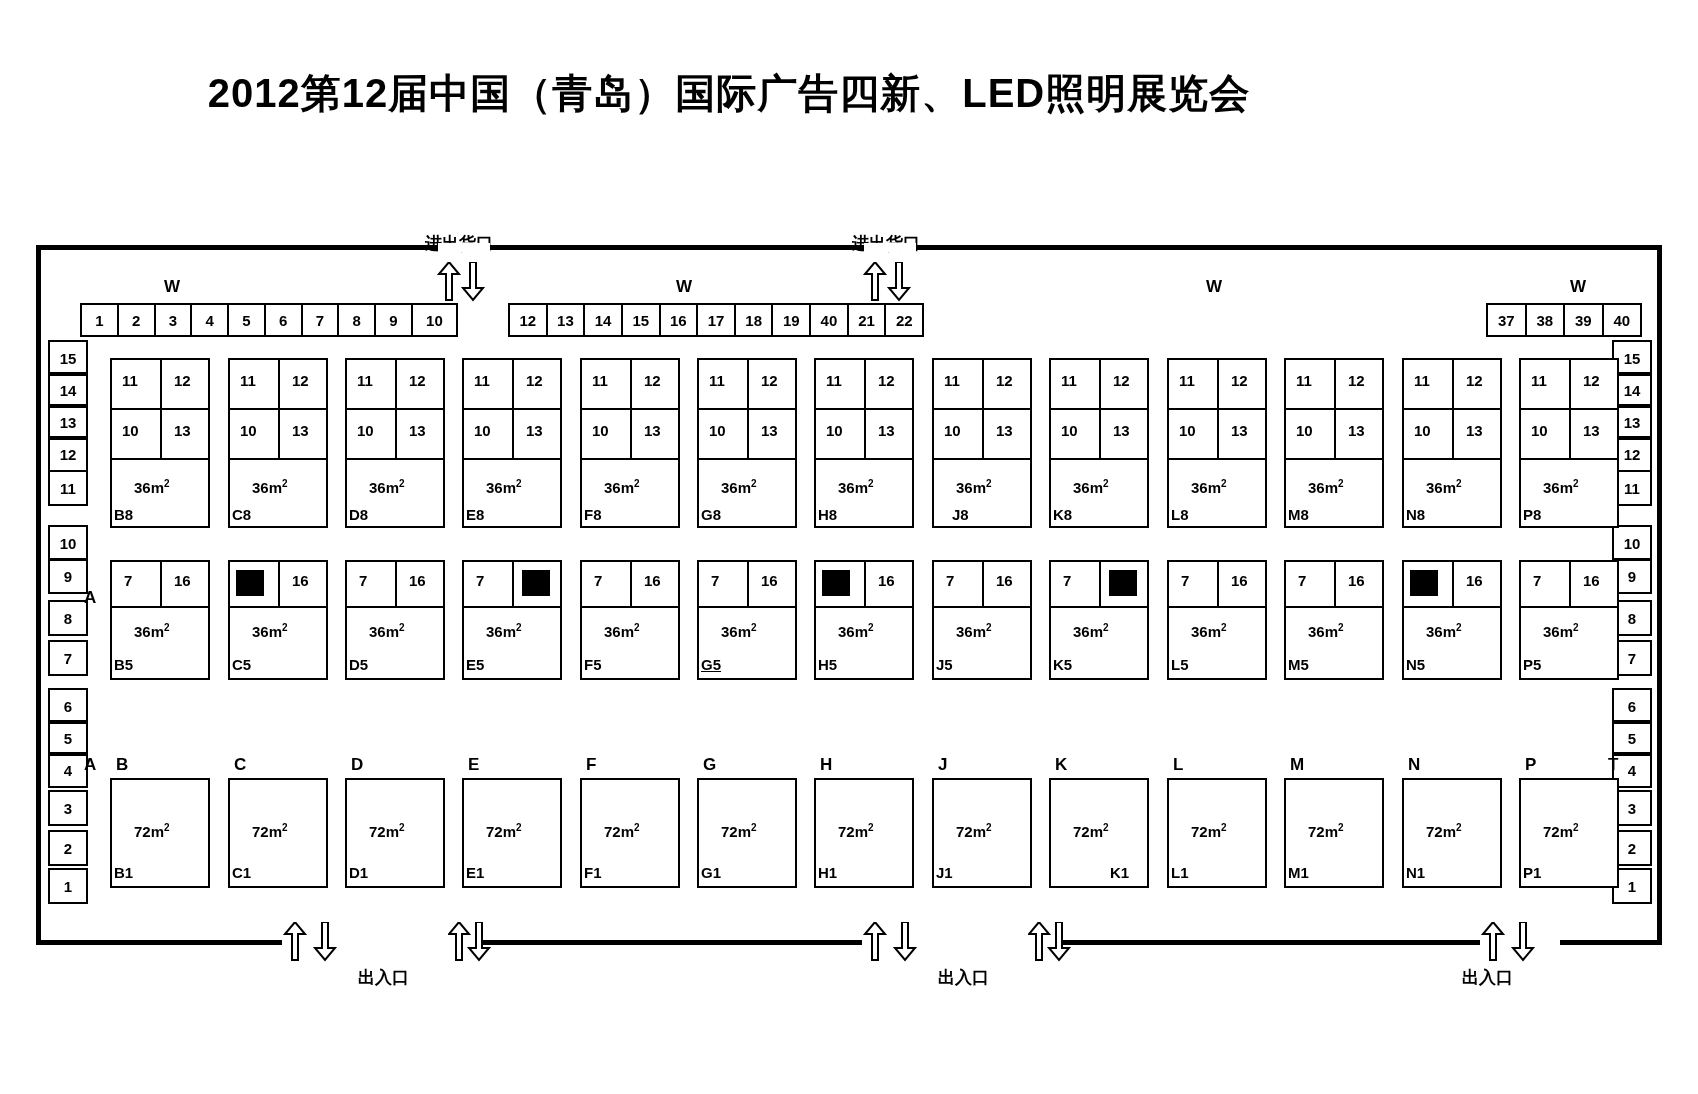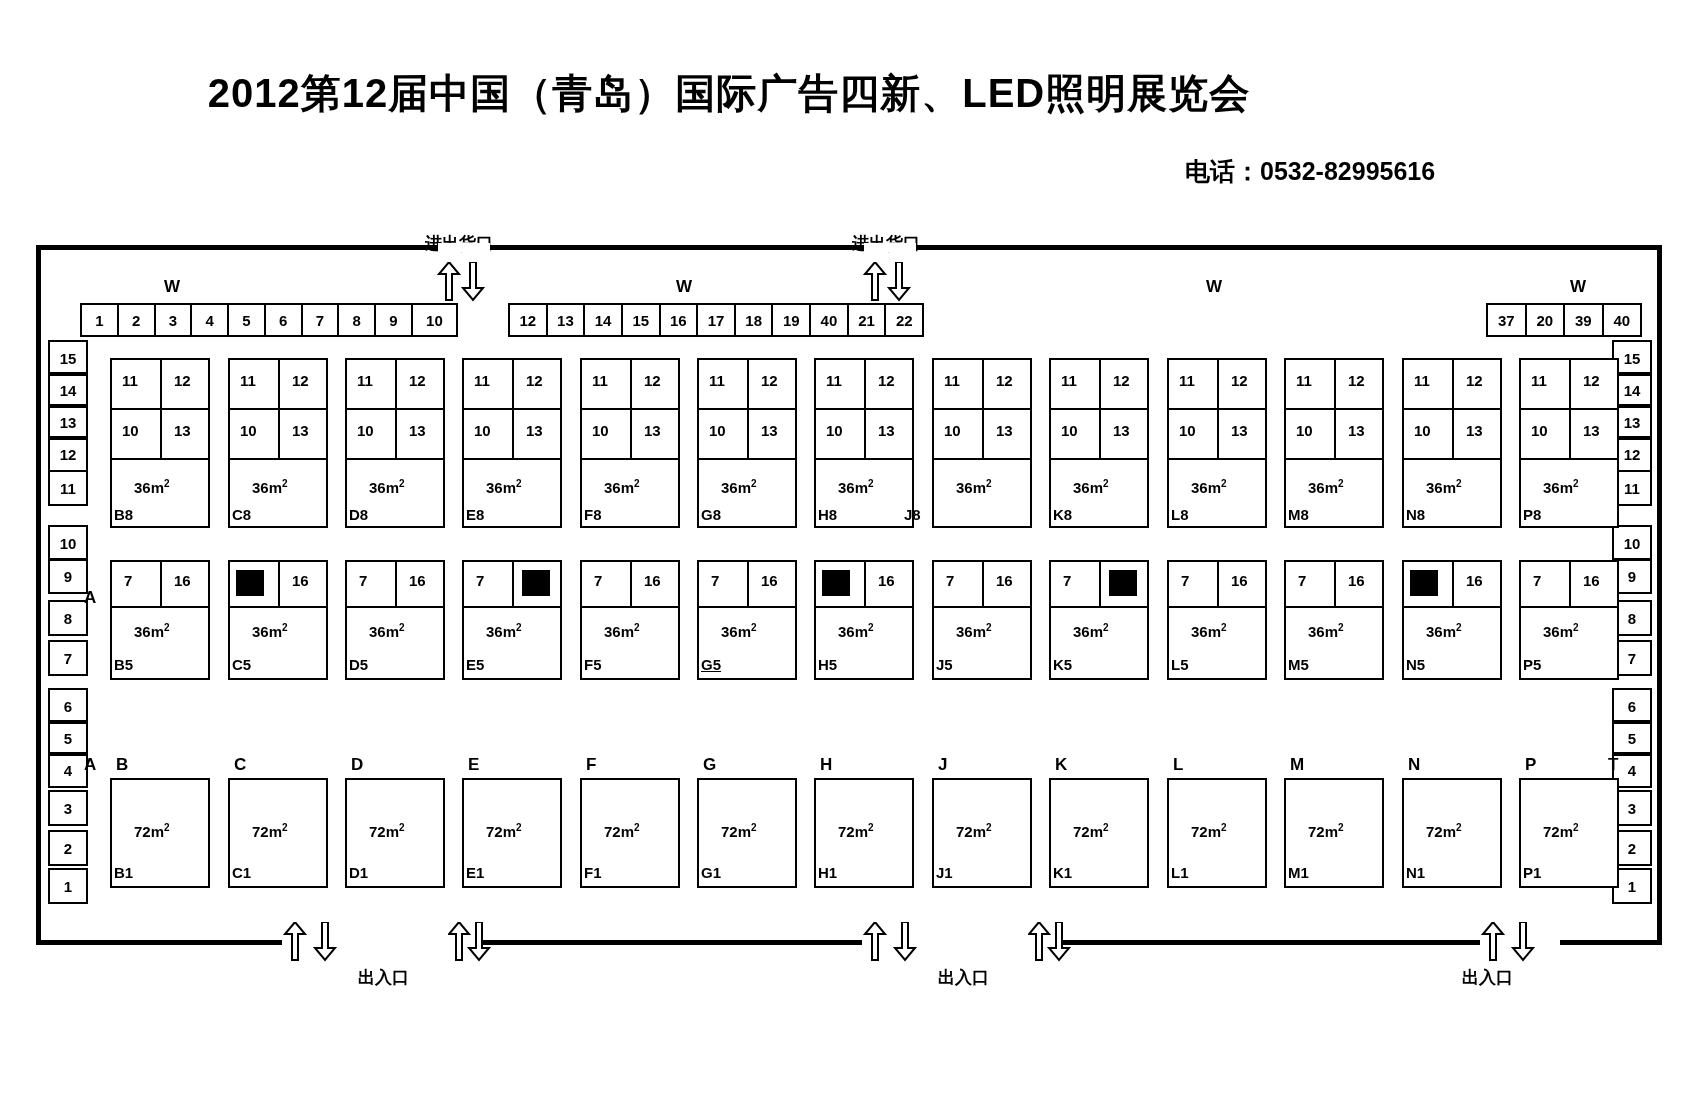--- a/index.html
+++ b/index.html
@@ -65,21 +65,20 @@
   .whitebar{position:absolute;background:#fff;}
   sup{font-size:10px;vertical-align:super;}
 </style>
 </head>
 <body>
 
 <div class="page">
 
   <div class="title">2012第12届中国（青岛）国际广告四新、LED照明展览会</div>
   <div class="infoblock">
-    <div>电话：0532-82995616</div>
   </div>
 
   <div class="doorlabel" style="left:425px;top:232px;">进出货口</div>
   <div class="doorlabel" style="left:852px;top:232px;">进出货口</div>
 
   <svg style="position:absolute;left:436px;top:262px;" width="56" height="40">
     <polygon points="10,38 10,12 3,12 13,0 23,12 16,12 16,38" fill="#fff" stroke="#000" stroke-width="2"></polygon>
     <polygon points="34,0 34,26 27,26 37,38 47,26 40,26 40,0" fill="#fff" stroke="#000" stroke-width="2"></polygon>
   </svg>
   <svg style="position:absolute;left:862px;top:262px;" width="56" height="40">
@@ -123,21 +122,21 @@
     <div>40</div>
     <div>21</div>
     <div>22</div>
   </div>
 
   <div class="wlabel" style="left:1206px;top:277px;">W</div>
 
   <div class="wlabel" style="left:1570px;top:277px;">W</div>
   <div class="toprow" style="left:1486px;top:303px;width:156px;">
     <div>37</div>
-    <div>20</div>
+    <div>38</div>
     <div>39</div>
     <div>40</div>
   </div>
 
   <div id="left-col">
       <div class="sidecell" style="left: 48px; top: 340px;">15</div>
       <div class="sidecell" style="left: 48px; top: 372px;">14</div>
       <div class="sidecell" style="left: 48px; top: 404px;">13</div>
       <div class="sidecell" style="left: 48px; top: 436px;">12</div>
       <div class="sidecell" style="left: 48px; top: 470px;">11</div>
@@ -255,21 +254,21 @@
       <div class="colletter" style="left: 820px; top: 588px;">H</div>
       <div class="booth" style="left: 932px; top: 358px; width: 100px; height: 170px;"></div>
       <div class="vline" style="left: 982px; top: 358px; height: 100px;"></div>
       <div class="hline" style="left: 932px; top: 458px; width: 100px;"></div>
       <div class="hline" style="left: 932px; top: 408px; width: 100px;"></div>
       <div class="num" style="left: 944px; top: 372px;">11</div>
       <div class="num" style="left: 996px; top: 372px;">12</div>
       <div class="num" style="left: 944px; top: 422px;">10</div>
       <div class="num" style="left: 996px; top: 422px;">13</div>
       <div class="area" style="left: 956px; top: 478px;">36m<sup>2</sup></div>
-      <div class="code" style="left: 904px; top: 506px;">J8</div>
+      <div class="code" style="left: 952px; top: 506px;">J8</div>
       <div class="colletter" style="left: 938px; top: 588px;">J</div>
       <div class="booth" style="left: 1049px; top: 358px; width: 100px; height: 170px;"></div>
       <div class="vline" style="left: 1099px; top: 358px; height: 100px;"></div>
       <div class="hline" style="left: 1049px; top: 458px; width: 100px;"></div>
       <div class="hline" style="left: 1049px; top: 408px; width: 100px;"></div>
       <div class="num" style="left: 1061px; top: 372px;">11</div>
       <div class="num" style="left: 1113px; top: 372px;">12</div>
       <div class="num" style="left: 1061px; top: 422px;">10</div>
       <div class="num" style="left: 1113px; top: 422px;">13</div>
       <div class="area" style="left: 1073px; top: 478px;">36m<sup>2</sup></div>
@@ -446,21 +445,21 @@
       <div class="area" style="left: 721px; top: 822px;">72m<sup>2</sup></div>
       <div class="code" style="left: 701px; top: 864px;">G1</div>
       <div class="booth" style="left: 814px; top: 778px; width: 100px; height: 110px;"></div>
       <div class="area" style="left: 838px; top: 822px;">72m<sup>2</sup></div>
       <div class="code" style="left: 818px; top: 864px;">H1</div>
       <div class="booth" style="left: 932px; top: 778px; width: 100px; height: 110px;"></div>
       <div class="area" style="left: 956px; top: 822px;">72m<sup>2</sup></div>
       <div class="code" style="left: 936px; top: 864px;">J1</div>
       <div class="booth" style="left: 1049px; top: 778px; width: 100px; height: 110px;"></div>
       <div class="area" style="left: 1073px; top: 822px;">72m<sup>2</sup></div>
-      <div class="code" style="left: 1053px; top: 864px;">K1</div>
+      <div class="code" style="left: 1110px; top: 864px;">K1</div>
       <div class="booth" style="left: 1167px; top: 778px; width: 100px; height: 110px;"></div>
       <div class="area" style="left: 1191px; top: 822px;">72m<sup>2</sup></div>
       <div class="code" style="left: 1171px; top: 864px;">L1</div>
       <div class="booth" style="left: 1284px; top: 778px; width: 100px; height: 110px;"></div>
       <div class="area" style="left: 1308px; top: 822px;">72m<sup>2</sup></div>
       <div class="code" style="left: 1288px; top: 864px;">M1</div>
       <div class="booth" style="left: 1402px; top: 778px; width: 100px; height: 110px;"></div>
       <div class="area" style="left: 1426px; top: 822px;">72m<sup>2</sup></div>
       <div class="code" style="left: 1406px; top: 864px;">N1</div>
       <div class="booth" style="left: 1519px; top: 778px; width: 100px; height: 110px;"></div>

